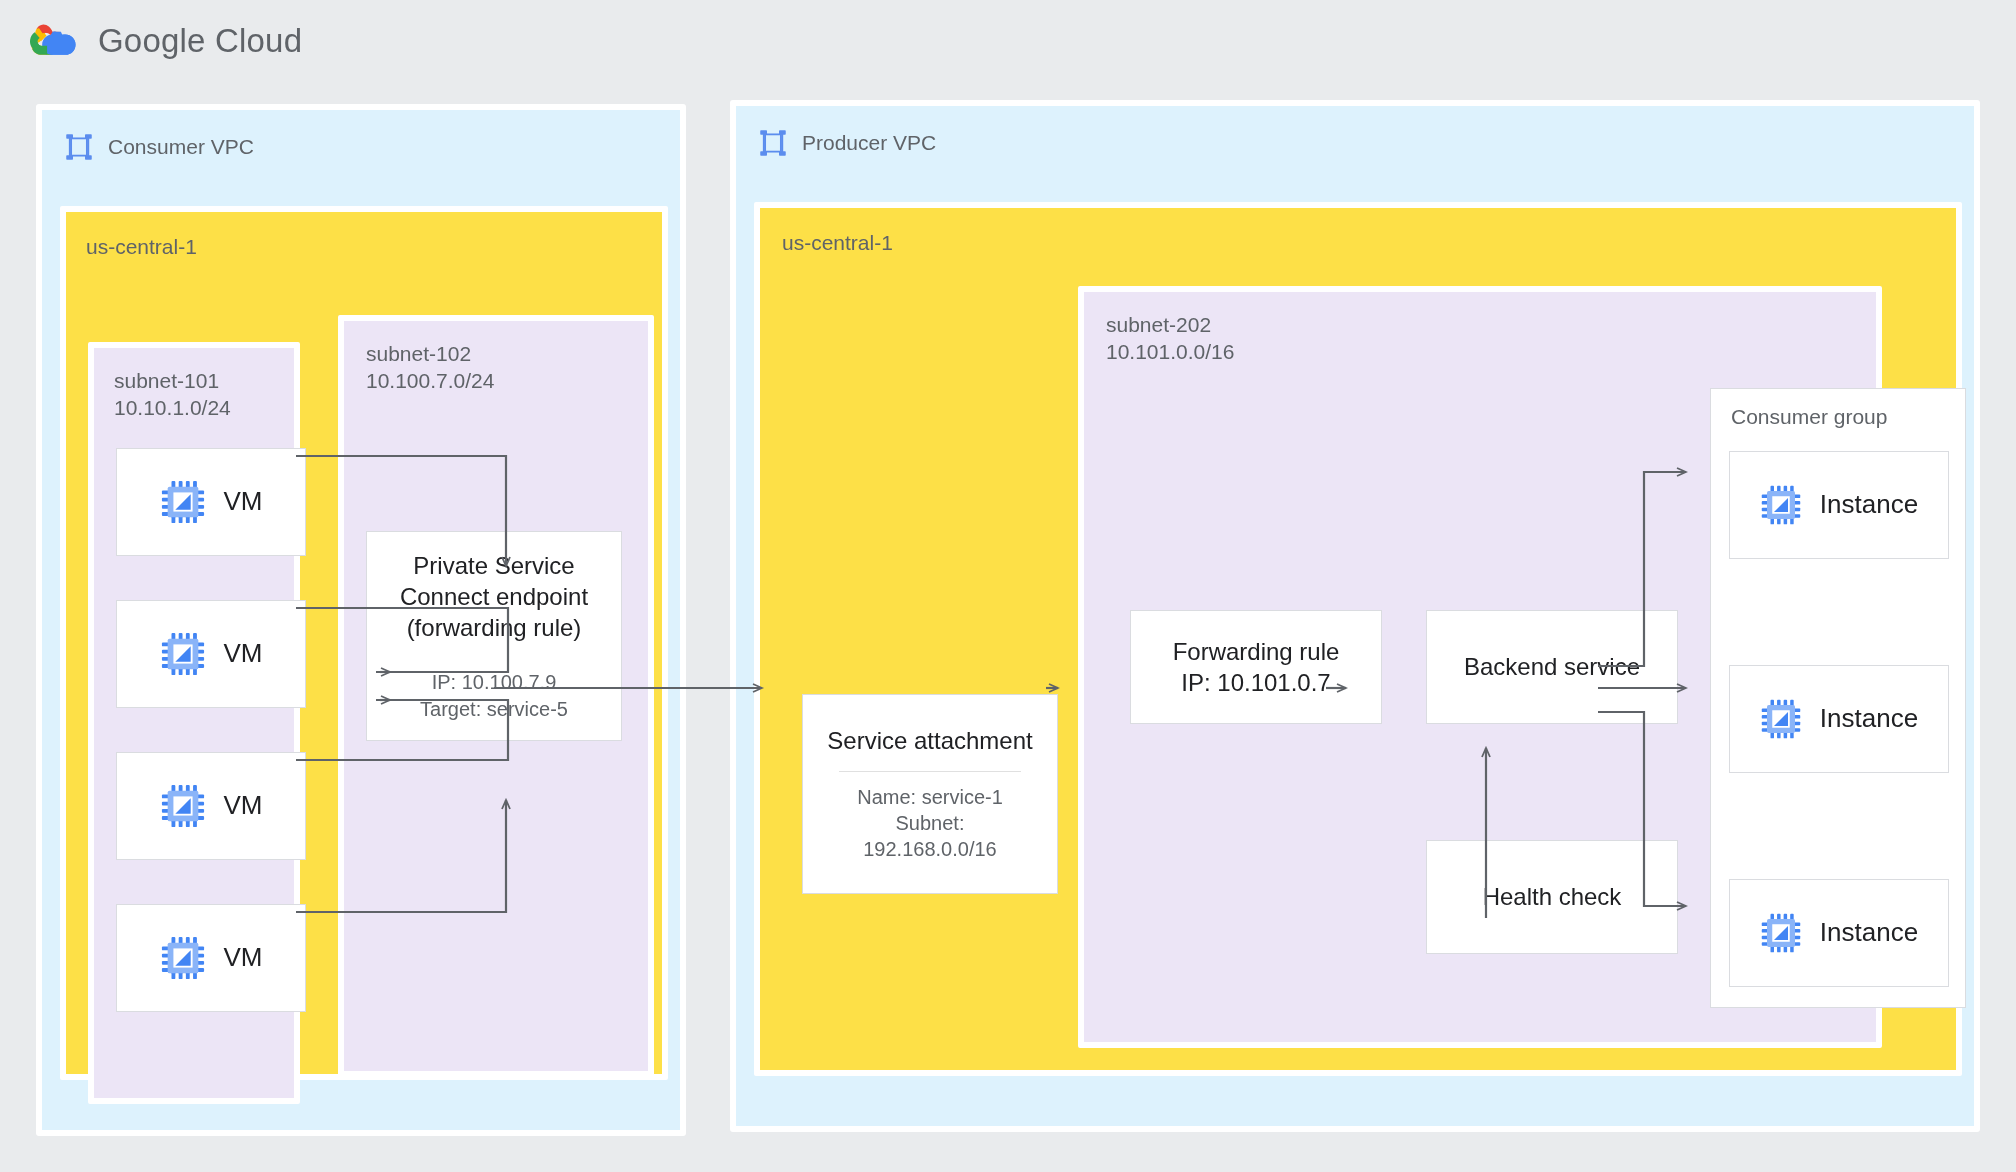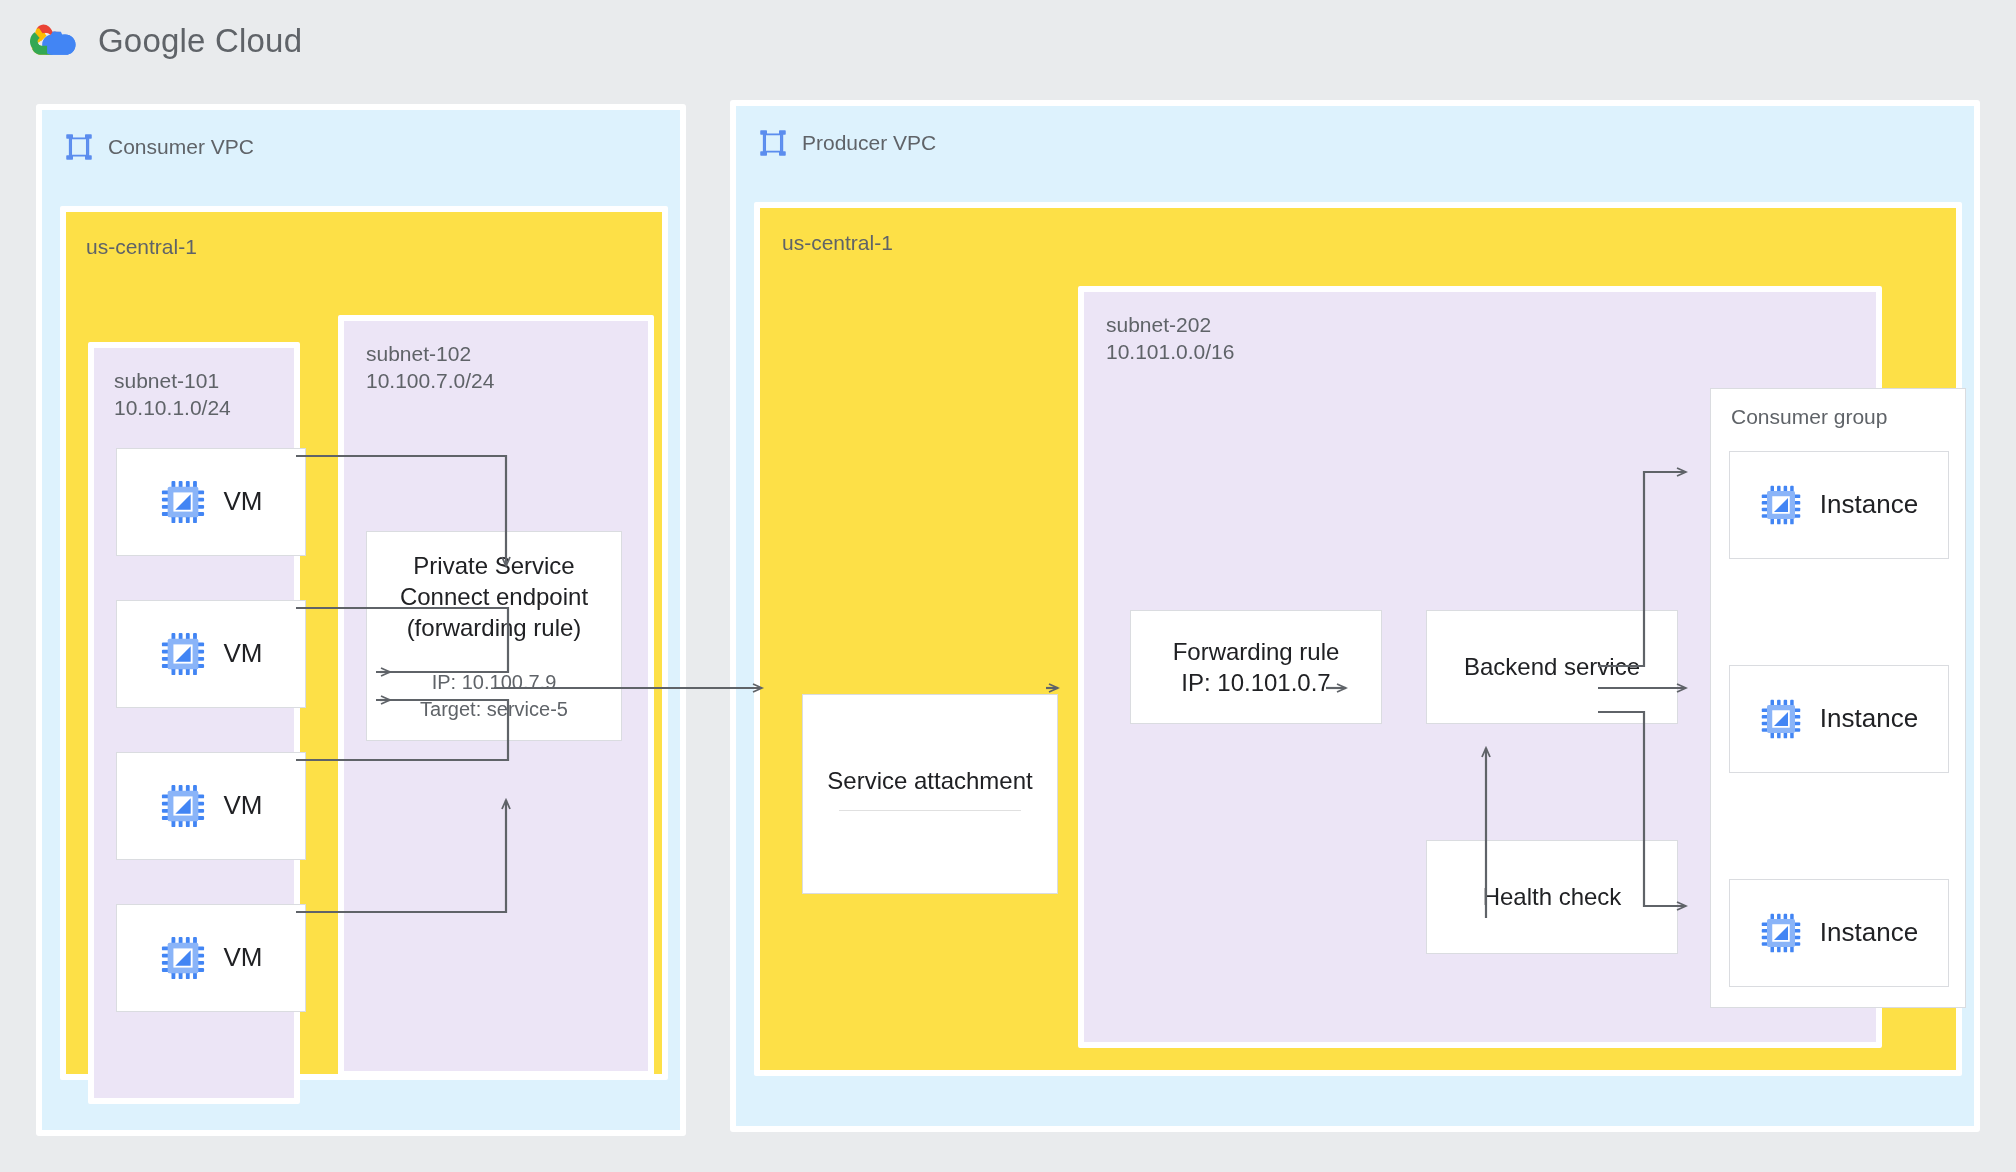--- a/index.html
+++ b/index.html
@@ -206,20 +206,23 @@
         </svg>
       <span class="t">Producer VPC</span>
     </div>
 
     <div class="abs region" style="left:18px;top:96px;width:1208px;height:874px;">
       <div class="ctr-label" style="left:22px;top:22px;">us-central-1</div>
 
       <div class="abs node" style="left:42px;top:486px;width:256px;height:200px;padding:16px 10px;">
         <div class="title">Service attachment</div>
         <div class="rule"></div>
+        <div class="meta">Name: service-1
+Subnet:
+192.168.0.0/16</div>
       </div>
 
       <div class="abs subnet" style="left:318px;top:78px;width:804px;height:762px;">
         <div class="ctr-label" style="left:22px;top:20px;">subnet-202
 10.101.0.0/16</div>
 
         <div class="abs node" style="left:46px;top:318px;width:252px;height:114px;">
           <div class="title">Forwarding rule
 IP: 10.101.0.7</div>
         </div>

